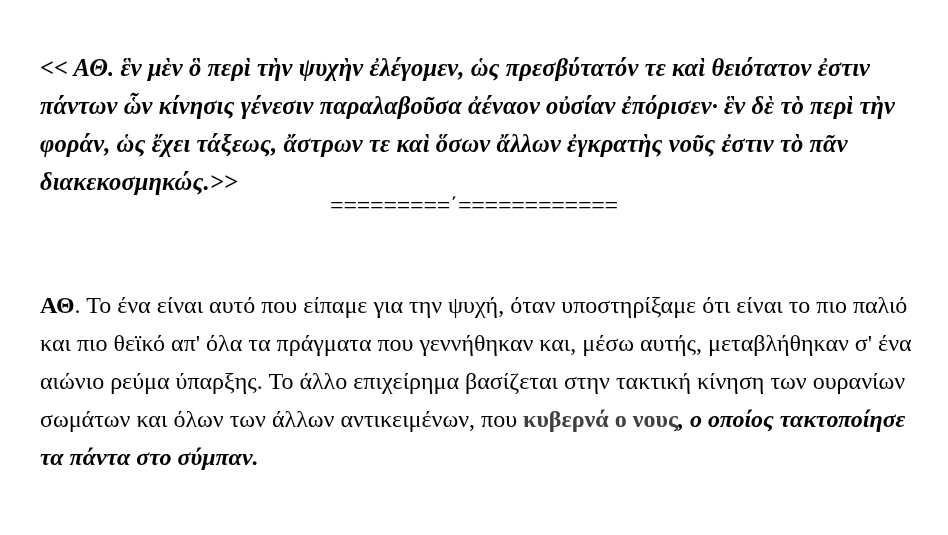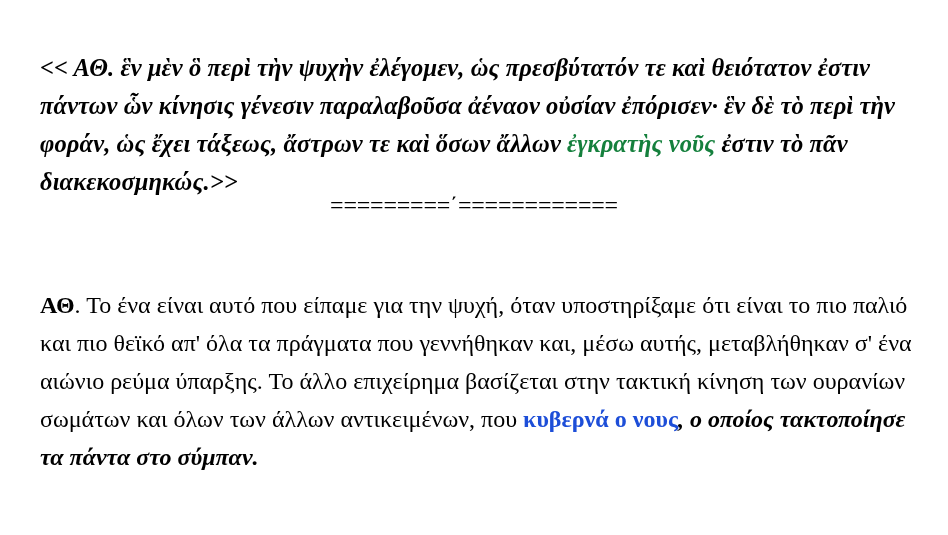--- a/index.html
+++ b/index.html
@@ -29,21 +29,21 @@
     font-weight: bold;
     font-size: 24.5px;
     line-height: 38px;
     letter-spacing: 0.1px;
   }
   .greek-block .lead {
     font-weight: bold;
     font-style: italic;
   }
   .greek-block .accent {
-    color: #15803d;
+    color: #000000;
     font-weight: bold;
     font-style: italic;
   }
   .divider {
     position: absolute;
     left: 0;
     top: 190px;
     width: 948px;
     text-align: center;
     font-family: "Liberation Serif", serif;
@@ -58,21 +58,21 @@
     top: 262px;
     width: 880px;
     font-size: 24px;
     line-height: 38px;
     color: #000000;
   }
   .translation-block .speaker {
     font-weight: bold;
   }
   .translation-block .accent {
-    color: #1d4ed8;
+    color: #404040;
     font-weight: bold;
   }
   .translation-block .closing {
     font-weight: bold;
     font-style: italic;
   }
 </style>
 </head>
 <body>
 

